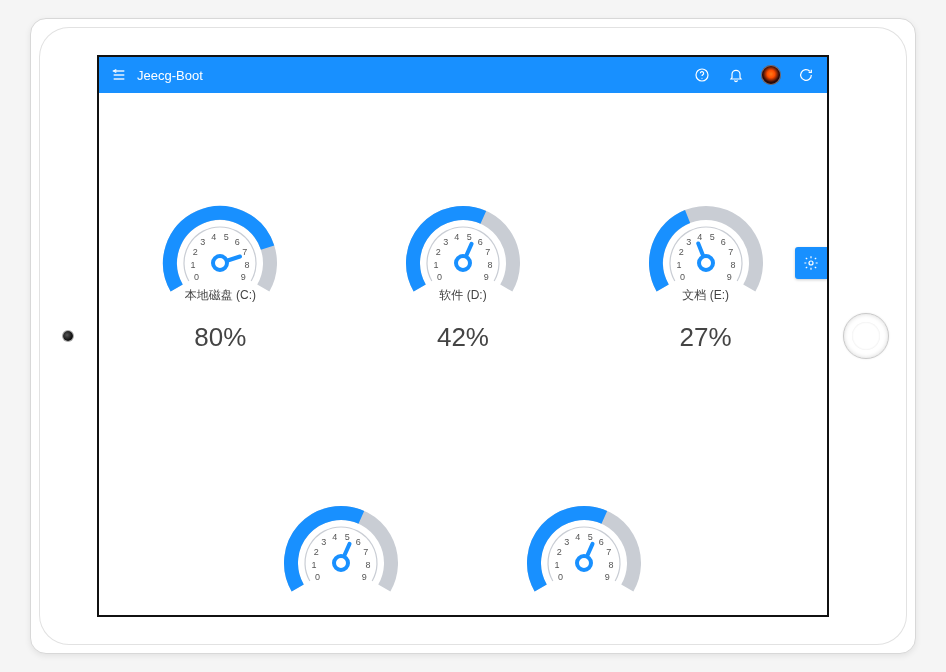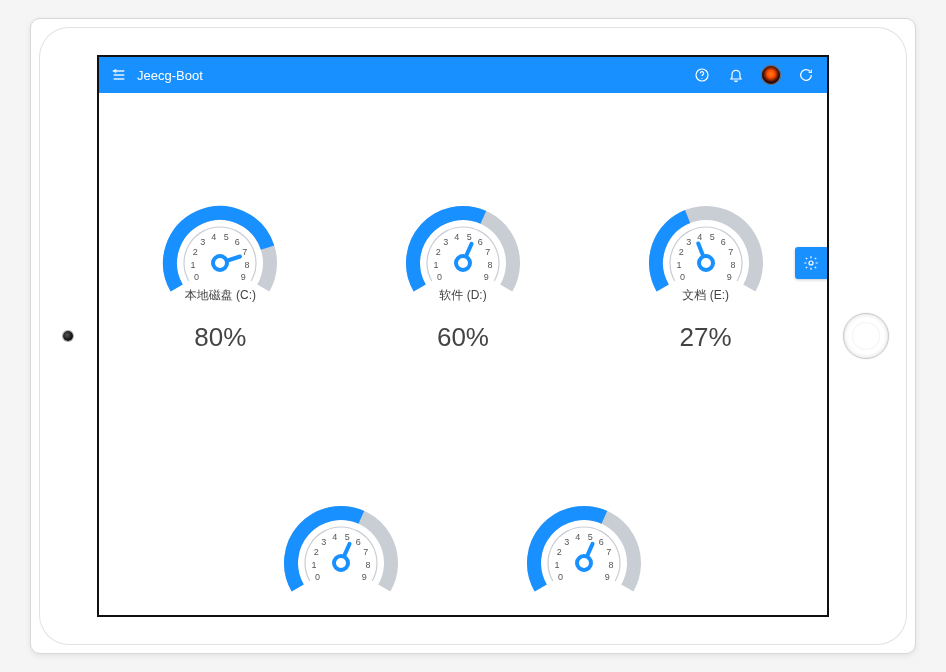--- a/index.html
+++ b/index.html
@@ -1,21 +1,21 @@
 <!DOCTYPE html>
 <html><head>
 <meta charset="utf-8">
 <style>
   * { box-sizing: border-box; margin: 0; padding: 0; }
   html, body { width: 946px; height: 672px; font-family: -apple-system, "Segoe UI", Arial, sans-serif; background: #f5f5f5; overflow: hidden; }
 
   
   .tablet {
     position: absolute; left: 30px; top: 18px; width: 886px; height: 636px;
-    background: #fff; border-radius: 10px; border: 1px solid #d8d8d8;
+    background: #fff; border-radius: 16px; border: 1px solid #d8d8d8;
     box-shadow: 0 2px 6px rgba(0,0,0,0.08);
   }
   .tablet-inner {
     position: absolute; left: 8px; top: 8px; right: 8px; bottom: 8px;
     border-radius: 30px; background: #fff; box-shadow: inset 0 0 0 1px #e2e2e2;
   }
   .camera {
     position: absolute; left: 24px; top: 50%; transform: translateY(-50%);
     width: 10px; height: 10px; border-radius: 50%;
     background: radial-gradient(circle at 40% 40%, #555 0%, #111 60%);
@@ -156,21 +156,21 @@
                   <text class="tick-label" x="94.7918348857674" y="62.30584631694276" text-anchor="middle">7</text>
                   <text class="tick-label" x="96.95432027332424" y="74.56991038058284" text-anchor="middle">8</text>
                   <text class="tick-label" x="93.38268590217984" y="86.5" text-anchor="middle">9</text>
     <g stroke="#1890ff" stroke-width="4" stroke-linecap="round">
                     <line x1="70" y1="70" x2="78.5414695045918" y2="50.81554538950538"></line>
                   </g>
                   <circle cx="70" cy="70" r="7" fill="#fff" stroke="#1890ff" stroke-width="4"></circle>
   </svg>
               </div>
     <div class="g-label">软件 (D:)</div>
-    <div class="g-value">60%</div>
+    <div class="g-value">42%</div>
             </div>
             <div class="cell">
     <div class="gauge">
   <svg viewBox="0 0 140 140">
     <path d="M 26.69872981077807 95 A 50 50 0 1 1 113.30127018922194 95" stroke="#c9cdd4" stroke-width="14" fill="none" stroke-linecap="butt"></path>
     <path d="M 26.69872981077807 95 A 50 50 0 0 1 51.593772365766085 23.511175705587434" stroke="#1890ff" stroke-width="14" fill="none" stroke-linecap="butt"></path>
     <path d="M 38.82308546376021 88 A 36 36 0 1 1 101.17691453623979 88" stroke="#c9cdd4" stroke-width="1.2" fill="none"></path>
     <text class="tick-label" x="46.617314097820156" y="86.5" text-anchor="middle">0</text>
                   <text class="tick-label" x="43.04567972667576" y="74.56991038058285" text-anchor="middle">1</text>
                   <text class="tick-label" x="45.2081651142326" y="62.30584631694276" text-anchor="middle">2</text>

